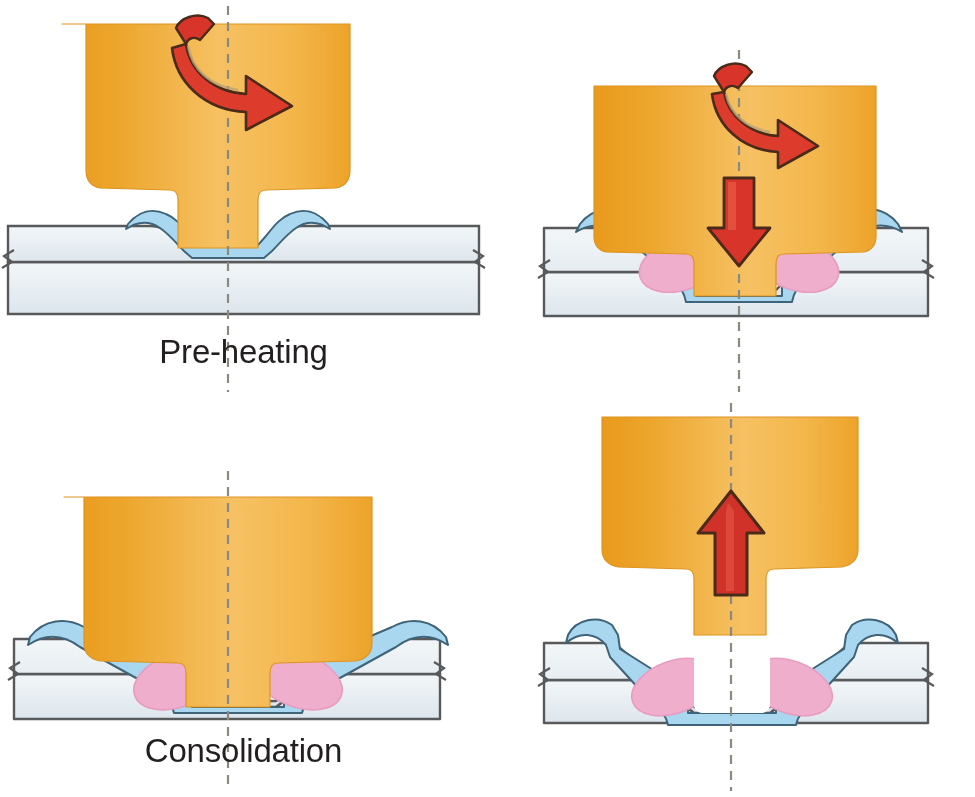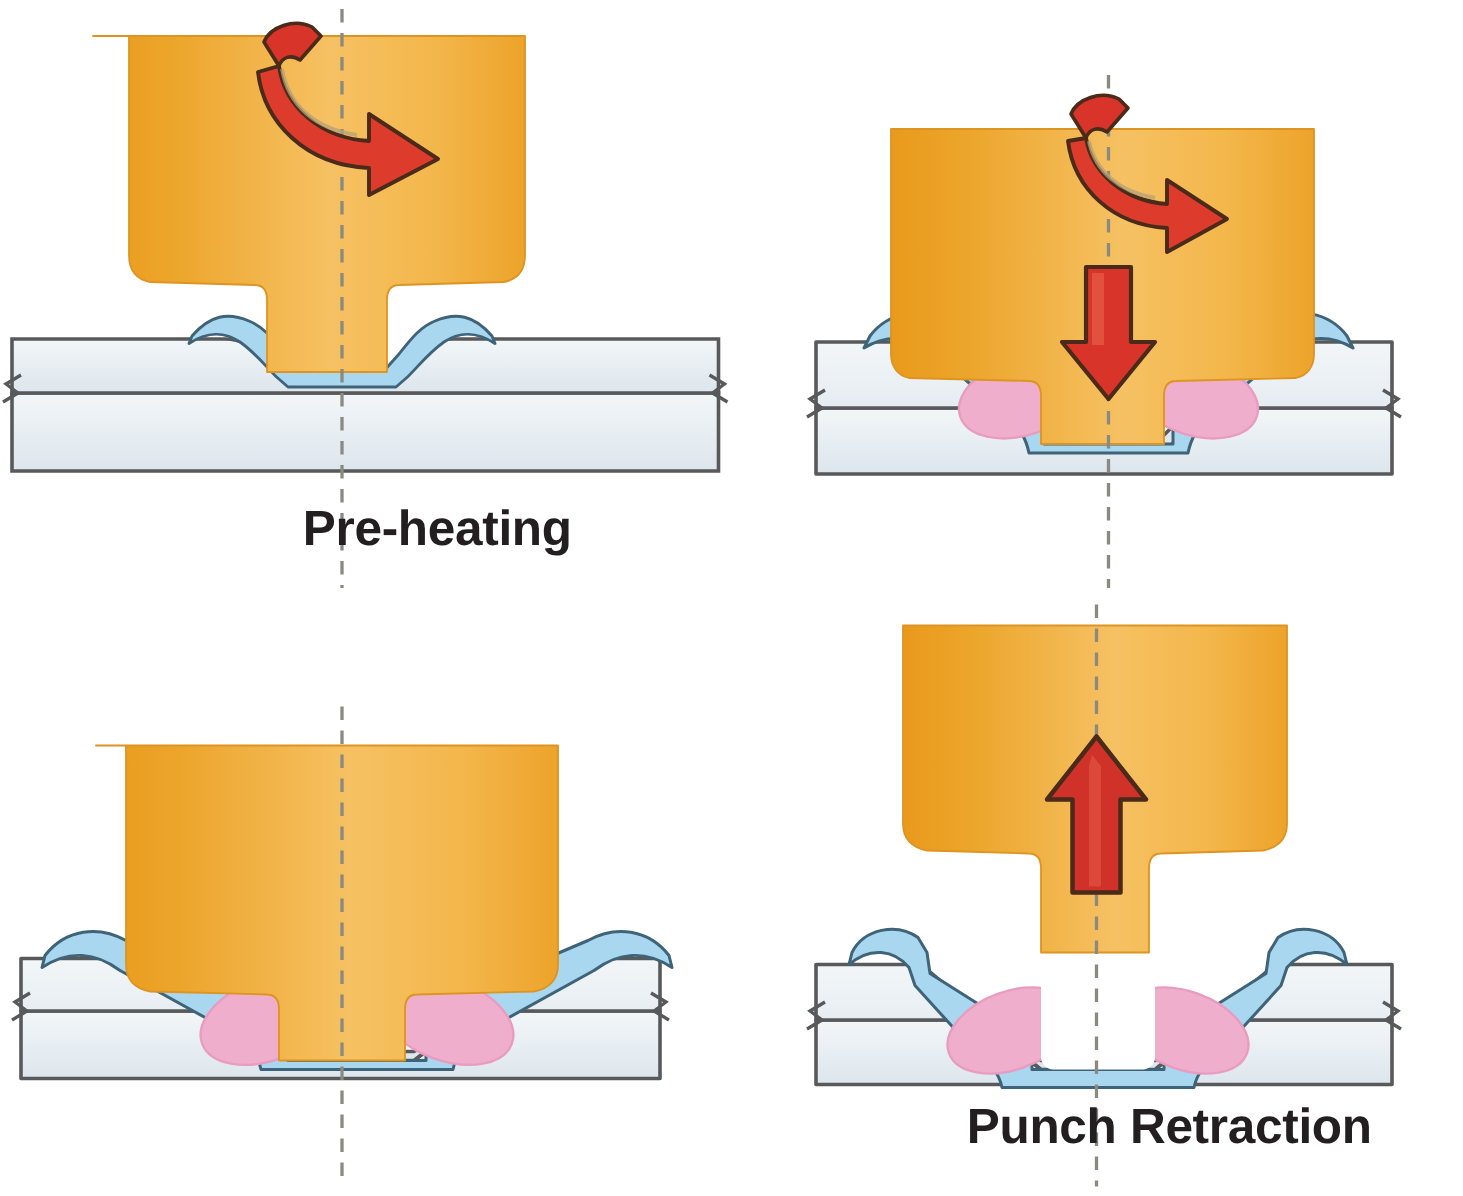--- a/index.html
+++ b/index.html
@@ -35,25 +35,24 @@
     width: 487px;
     height: 398px;
   }
   .caption {
     position: absolute;
     left: 0;
     width: 100%;
     text-align: center;
     font-family: "Liberation Sans", sans-serif;
     font-size: 33px;
-    font-weight: 700;
+    font-weight: 400;
     color: #231f20;
     letter-spacing: -0.2px;
     white-space: nowrap;
-    padding-left: 48px;
   }
   #cap-pre-heating       { top: 333px; }
   #cap-joining           { top: 333px; }
   #cap-consolidation     { top: 333px; }
   #cap-punch-retraction  { top: 333px; }
 </style>
 </head>
 <body>
 
 <div id="figure">
@@ -259,20 +258,21 @@
 
       <g>
         <line x1="228" y1="72" x2="228" y2="392" stroke="#8a8a80" stroke-width="2.2" stroke-dasharray="9 7"></line>
       </g>
 
       <g>
         <path d="M8,281 L18,275 L10,269 L20,263" fill="none" stroke="#58595b" stroke-width="2.2"></path>
         <path d="M446,281 L436,275 L444,269 L434,263" fill="none" stroke="#58595b" stroke-width="2.2"></path>
       </g>
     </svg>
+    <div class="caption" id="cap-consolidation">Consolidation</div>
   </div>
 
   <div class="panel" id="panel-punch-retraction">
     <svg viewBox="0 0 487 398" xmlns="http://www.w3.org/2000/svg">
       <defs>
         <linearGradient id="g-punch-4" x1="0" y1="0" x2="1" y2="0">
           <stop offset="0%" stop-color="#e99a1c"></stop>
           <stop offset="18%" stop-color="#eca52b"></stop>
           <stop offset="55%" stop-color="#f6c163"></stop>
           <stop offset="80%" stop-color="#f3b64a"></stop>
@@ -333,16 +333,15 @@
         <path d="M50,287 L60,281 L52,275 L62,269" fill="none" stroke="#58595b" stroke-width="2.2"></path>
         <path d="M446,287 L436,281 L444,275 L434,269" fill="none" stroke="#58595b" stroke-width="2.2"></path>
       </g>
 
       <g>
         <path d="M243,92 L276,134 L259,134 L259,196 L227,196 L227,134
                  L210,134 Z" fill="#d0322a" stroke="#4a2a18" stroke-width="3" stroke-linejoin="round"></path>
         <path d="M240,104 L246,112 L246,192 L238,192 L238,112 Z" fill="#e8604a" opacity="0.5"></path>
       </g>
     </svg>
-    <div class="caption" id="cap-punch-retraction">Punch Retraction</div>
   </div>
 
 </div>
 
 </body></html>

